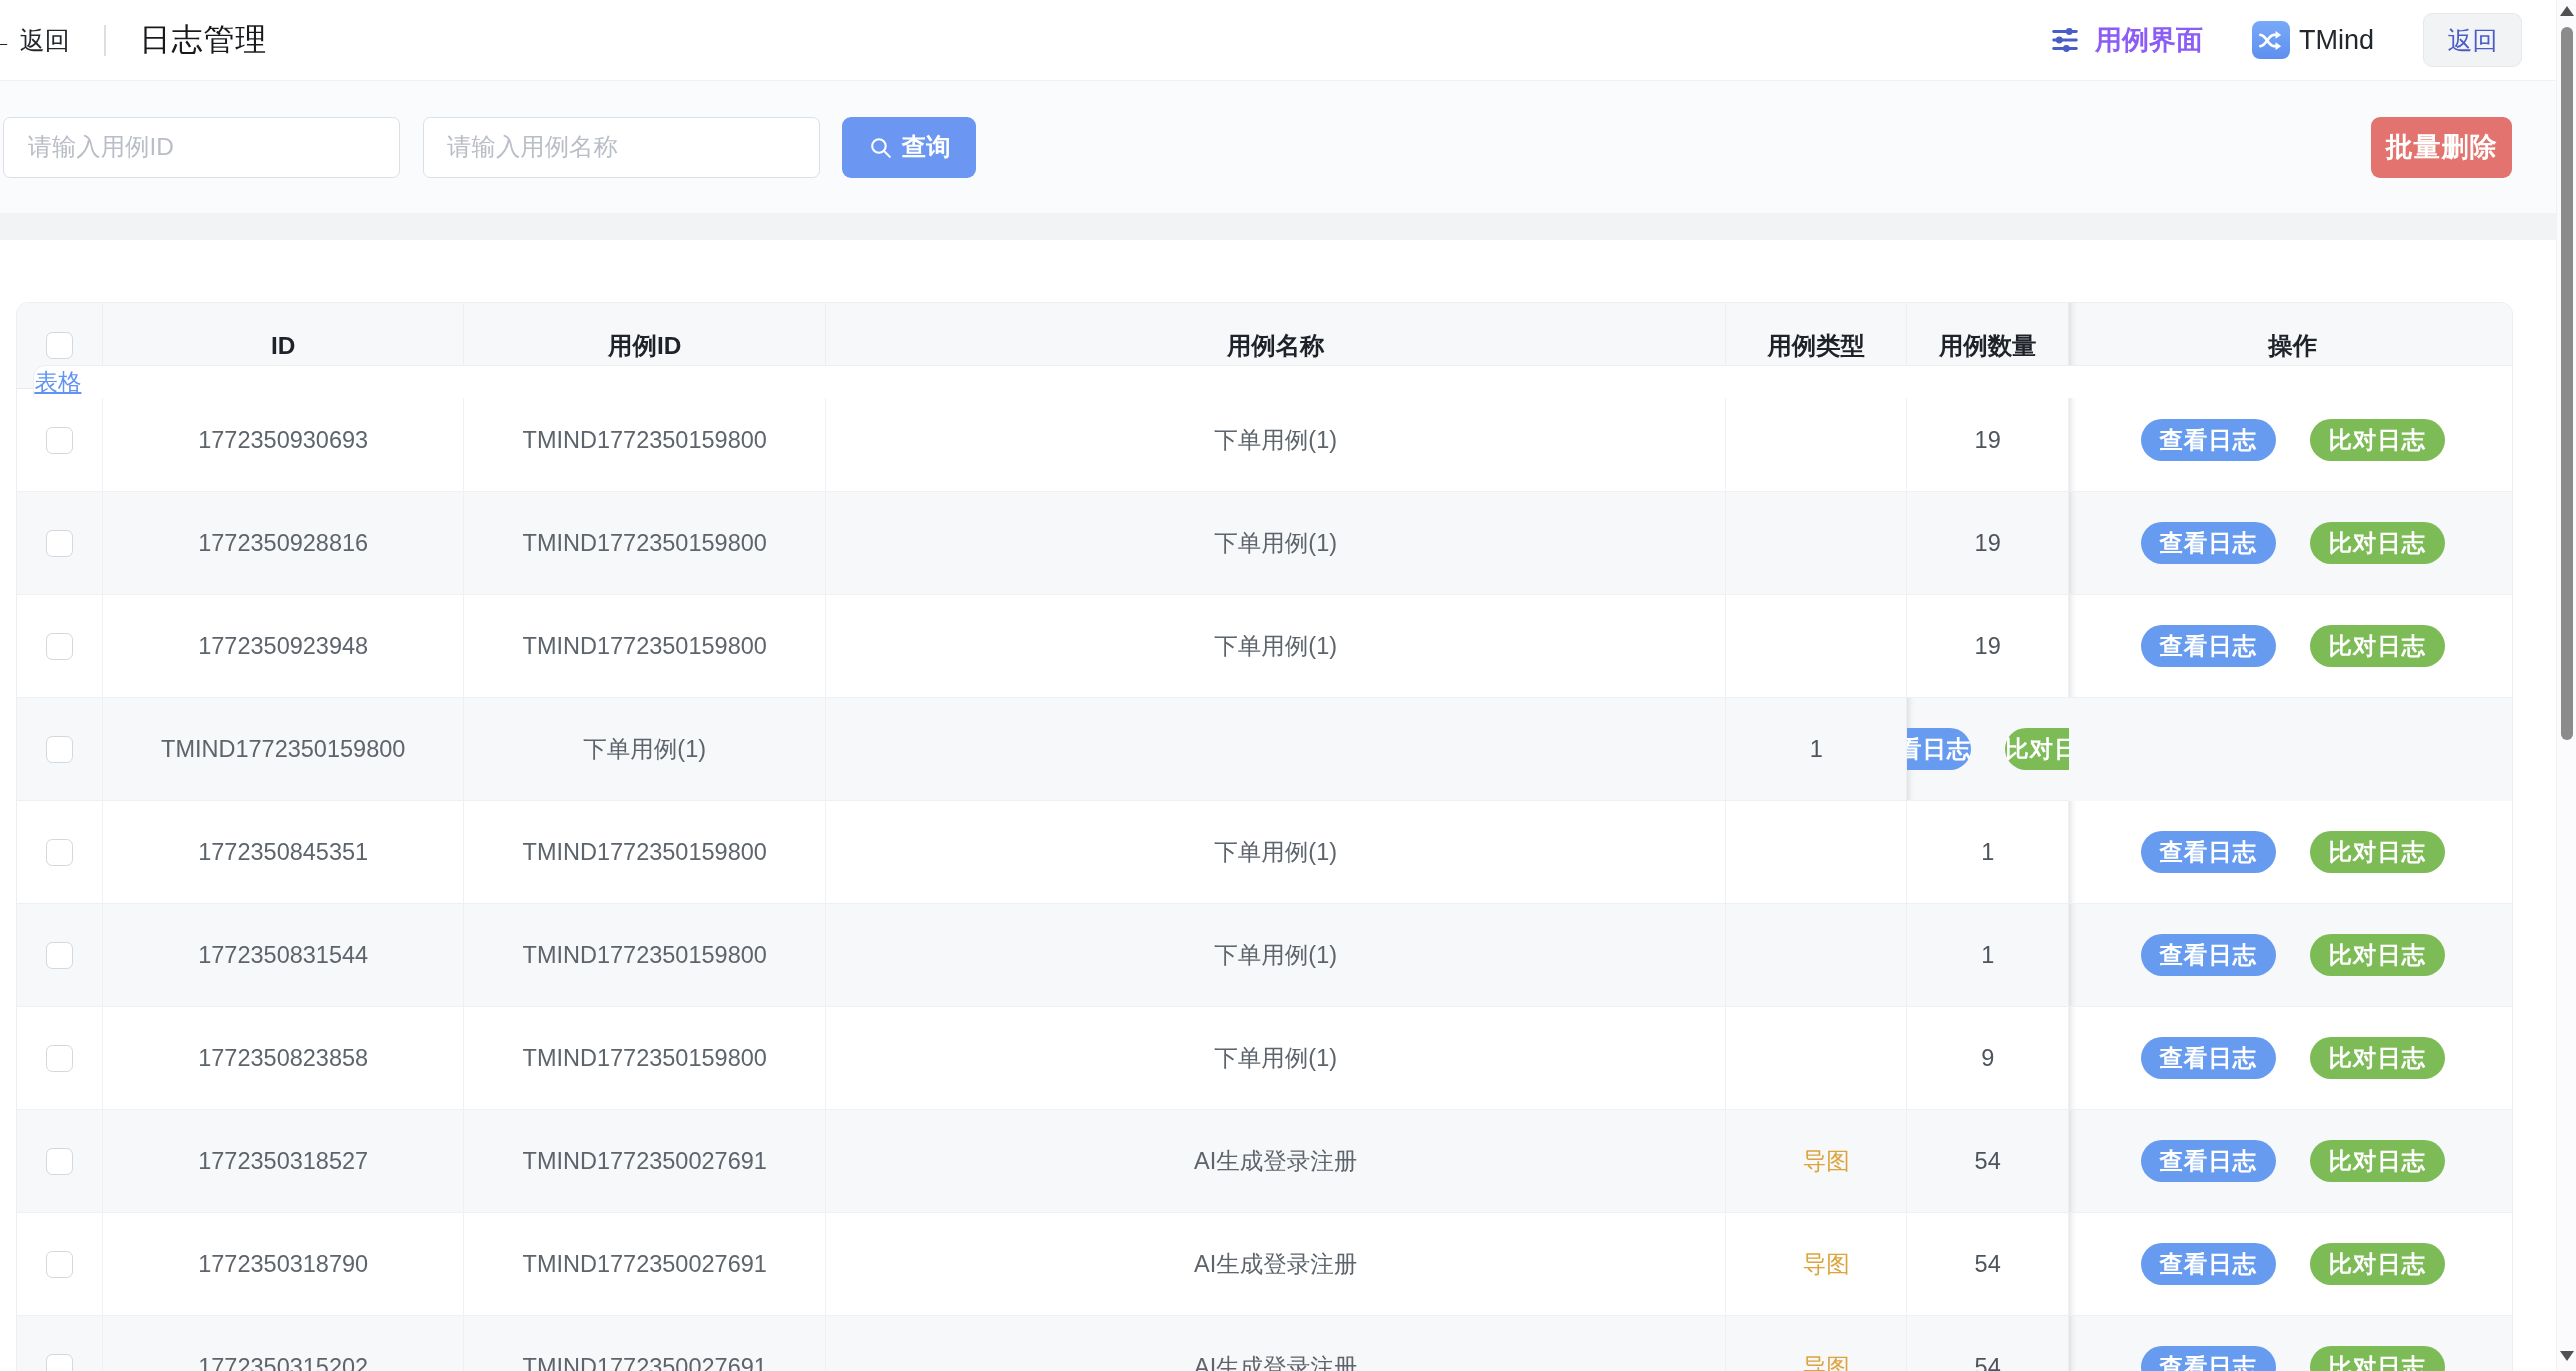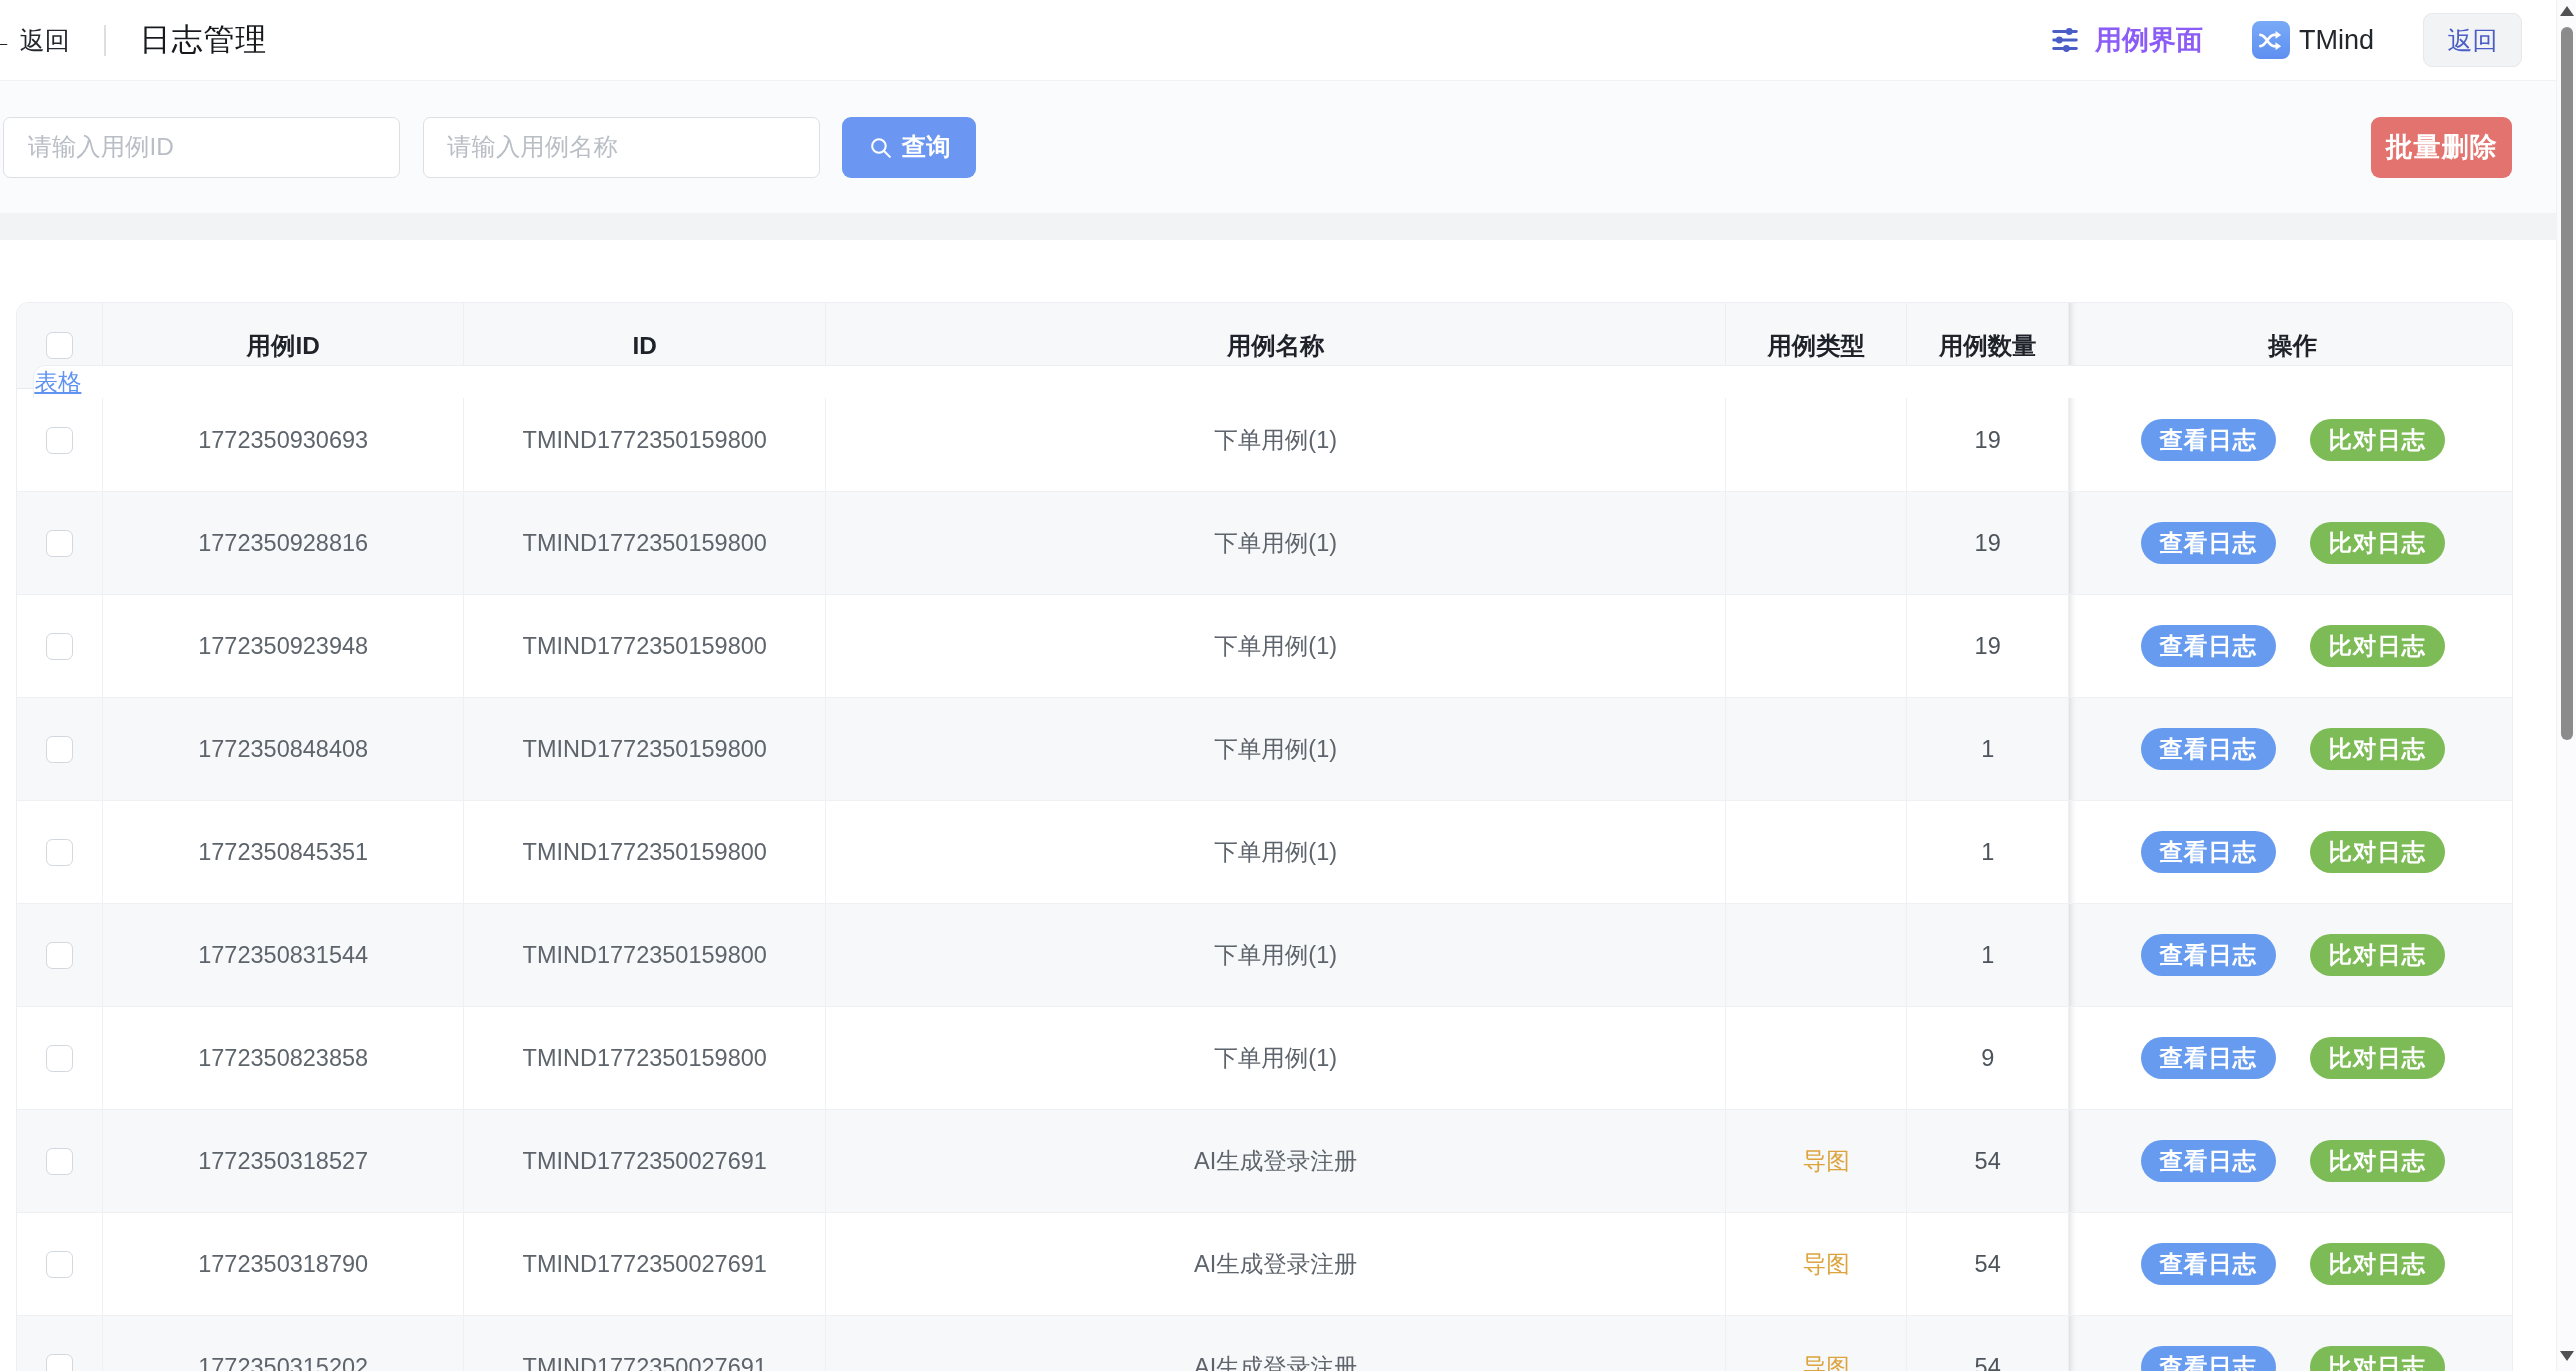--- a/index.html
+++ b/index.html
@@ -180,22 +180,22 @@
   </section>
 
   <div class="band"></div>
 
   <main class="content">
     <div class="table">
       <div class="thead">
         <div class="th">
           <span class="checkbox"></span>
         </div>
+        <div class="th">ID</div>
         <div class="th">用例ID</div>
-        <div class="th">ID</div>
         <div class="th">用例名称</div>
         <div class="th">用例类型</div>
         <div class="th">用例数量</div>
         <div class="th th-actions">操作</div>
       </div>
       <div class="tbody" id="tbody">
   <div class="tr">
     <div class="td">
       <span class="checkbox"></span>
     </div>
@@ -243,21 +243,20 @@
     <div class="td td-actions">
       <button class="btn-view">查看日志</button>
       <button class="btn-compare">比对日志</button>
     </div>
   </div>
 
   <div class="tr">
     <div class="td">
       <span class="checkbox"></span>
     </div>
-    <div class="td">1772350848408</div>
     <div class="td">TMIND1772350159800</div>
     <div class="td">下单用例(1)</div>
     <div class="td">
       
     </div>
     <div class="td td-count">1</div>
     <div class="td td-actions">
       <button class="btn-view">查看日志</button>
       <button class="btn-compare">比对日志</button>
     </div>

